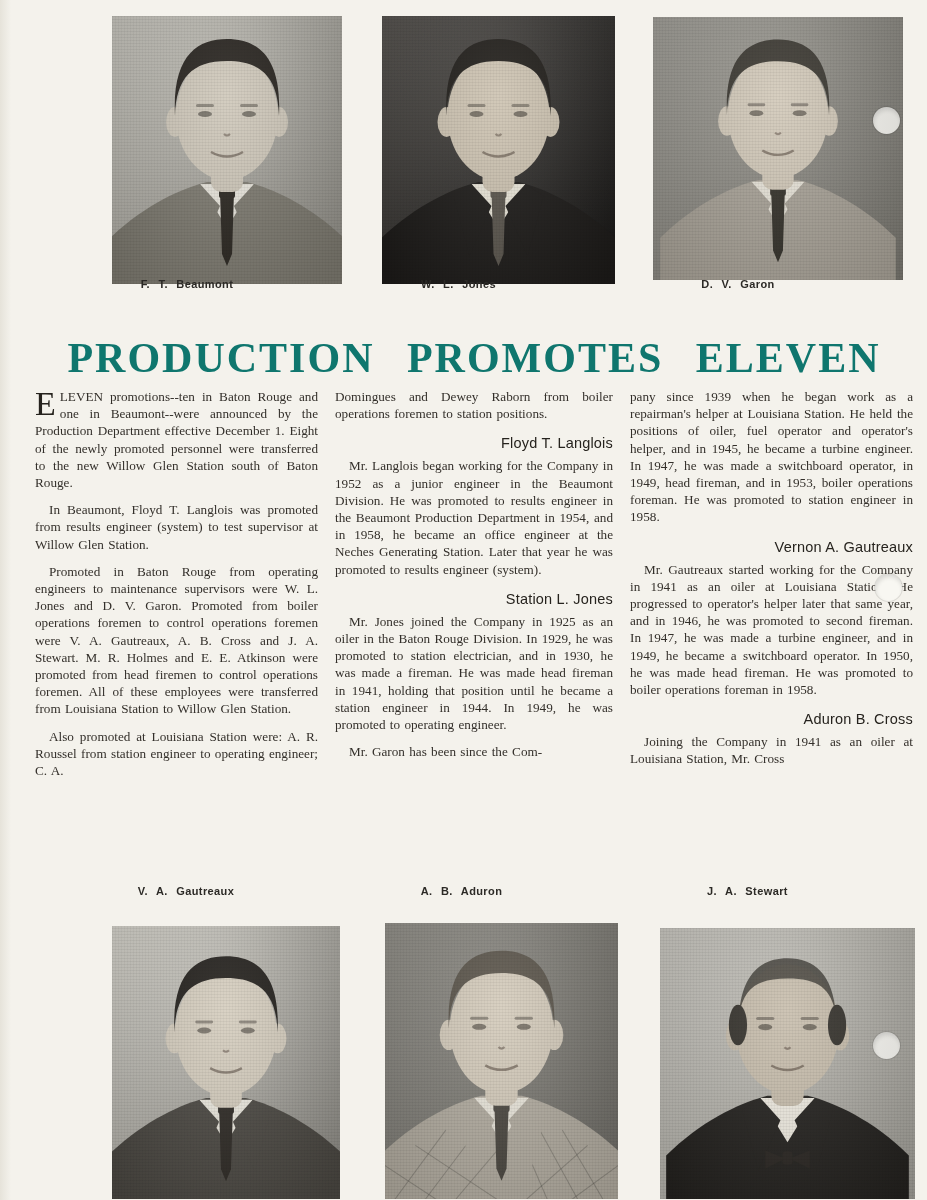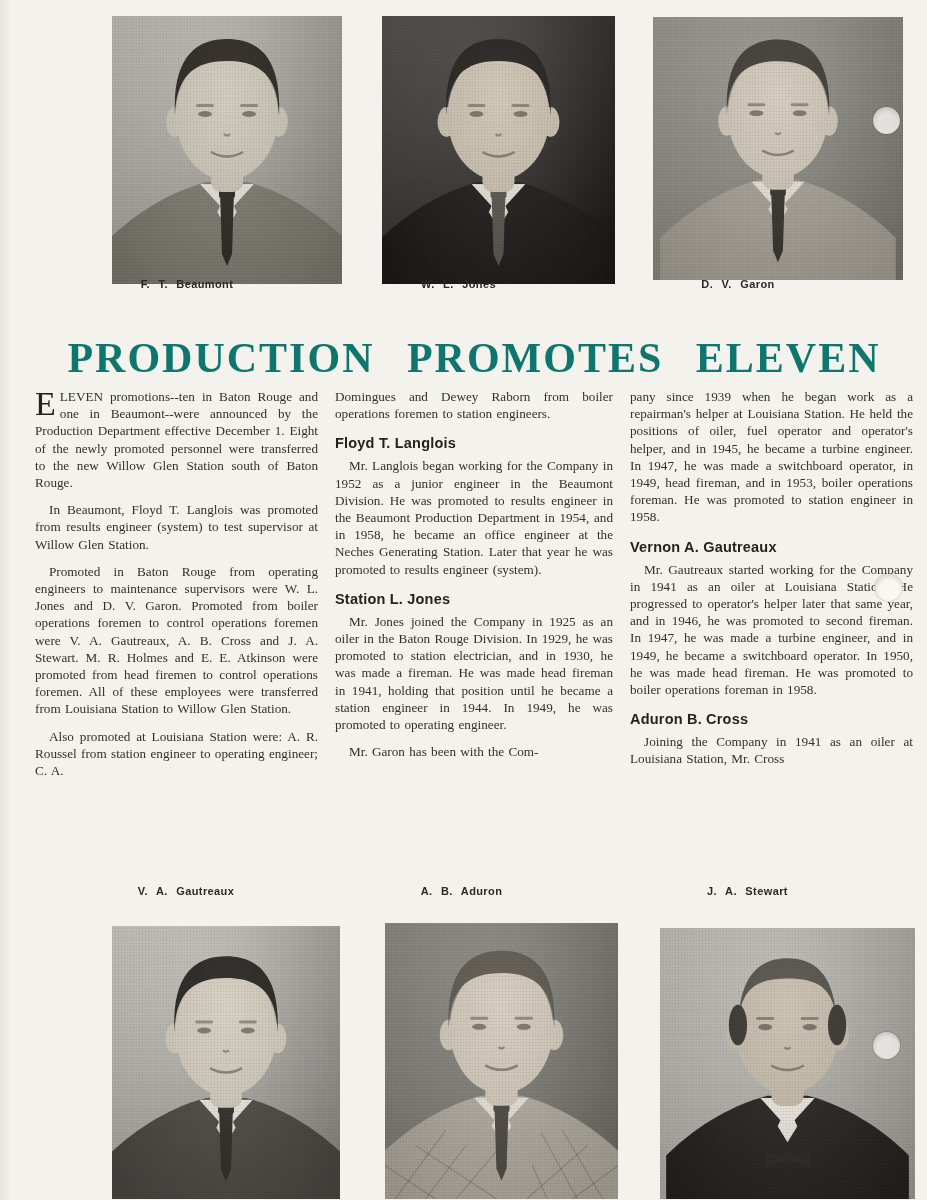--- a/index.html
+++ b/index.html
@@ -83,21 +83,21 @@
   .col p{
     margin:0 0 10px 0;
     font-size:13.2px;line-height:17.2px;
     text-align:justify;word-spacing:1px;
   }
   .col p.indent{text-indent:14px;}
   .col h3{
     margin:12px 0 5px 0;
     font-family:"Liberation Sans", sans-serif;
     font-size:14.5px;line-height:18px;
-    font-weight:700;color:#26231e;letter-spacing:.2px;
+    font-weight:400;color:#26231e;letter-spacing:.2px;text-align:right;
   }
   .dropcap{
     float:left;
     font-size:34px;line-height:27px;
     padding:2px 4px 0 0;
     font-weight:400;color:#26231e;
   }
 
   
   .hole{
@@ -236,26 +236,26 @@
 <h1 class="headline">PRODUCTION PROMOTES ELEVEN</h1>
 
 <div class="article">
   <div class="col">
       <p><span class="dropcap">E</span>LEVEN promotions--ten in Baton Rouge and one in Beaumont--were announced by the Production Department effective December 1. Eight of the newly promoted personnel were transferred to the new Willow Glen Station south of Baton Rouge.</p>
       <p class="indent">In Beaumont, Floyd T. Langlois was promoted from results engineer (system) to test supervisor at Willow Glen Station.</p>
       <p class="indent">Promoted in Baton Rouge from operating engineers to maintenance supervisors were W. L. Jones and D. V. Garon. Promoted from boiler operations foremen to control operations foremen were V. A. Gautreaux, A. B. Cross and J. A. Stewart. M. R. Holmes and E. E. Atkinson were promoted from head firemen to control operations foremen. All of these employees were transferred from Louisiana Station to Willow Glen Station.</p>
       <p class="indent">Also promoted at Louisiana Station were: A. R. Roussel from station engineer to operating engineer; C. A.</p>
     </div>
   <div class="col mid">
-      <p>Domingues and Dewey Raborn from boiler operations foremen to station engineers.</p>
+      <p>Domingues and Dewey Raborn from boiler operations foremen to station positions.</p>
       <h3>Floyd T. Langlois</h3>
       <p class="indent">Mr. Langlois began working for the Company in 1952 as a junior engineer in the Beaumont Division. He was promoted to results engineer in the Beaumont Production Department in 1954, and in 1958, he became an office engineer at the Neches Generating Station. Later that year he was promoted to results engineer (system).</p>
       <h3>Station L. Jones</h3>
       <p class="indent">Mr. Jones joined the Company in 1925 as an oiler in the Baton Rouge Division. In 1929, he was promoted to station electrician, and in 1930, he was made a fireman. He was made head fireman in 1941, holding that position until he became a station engineer in 1944. In 1949, he was promoted to operating engineer.</p>
-      <p class="indent">Mr. Garon has been with the Com-</p>
+      <p class="indent">Mr. Garon has been since the Com-</p>
     </div>
   <div class="col">
       <p>pany since 1939 when he began work as a repairman's helper at Louisiana Station. He held the positions of oiler, fuel operator and operator's helper, and in 1945, he became a turbine engineer. In 1947, he was made a switchboard operator, in 1949, head fireman, and in 1953, boiler operations foreman. He was promoted to station engineer in 1958.</p>
       <h3>Vernon A. Gautreaux</h3>
       <p class="indent">Mr. Gautreaux started working for the Company in 1941 as an oiler at Louisiana Station. He progressed to operator's helper later that same year, and in 1946, he was promoted to second fireman. In 1947, he was made a turbine engineer, and in 1949, he became a switchboard operator. In 1950, he was made head fireman. He was promoted to boiler operations foreman in 1958.</p>
       <h3>Aduron B. Cross</h3>
       <p class="indent">Joining the Company in 1941 as an oiler at Louisiana Station, Mr. Cross</p>
     </div>
 </div>
 

